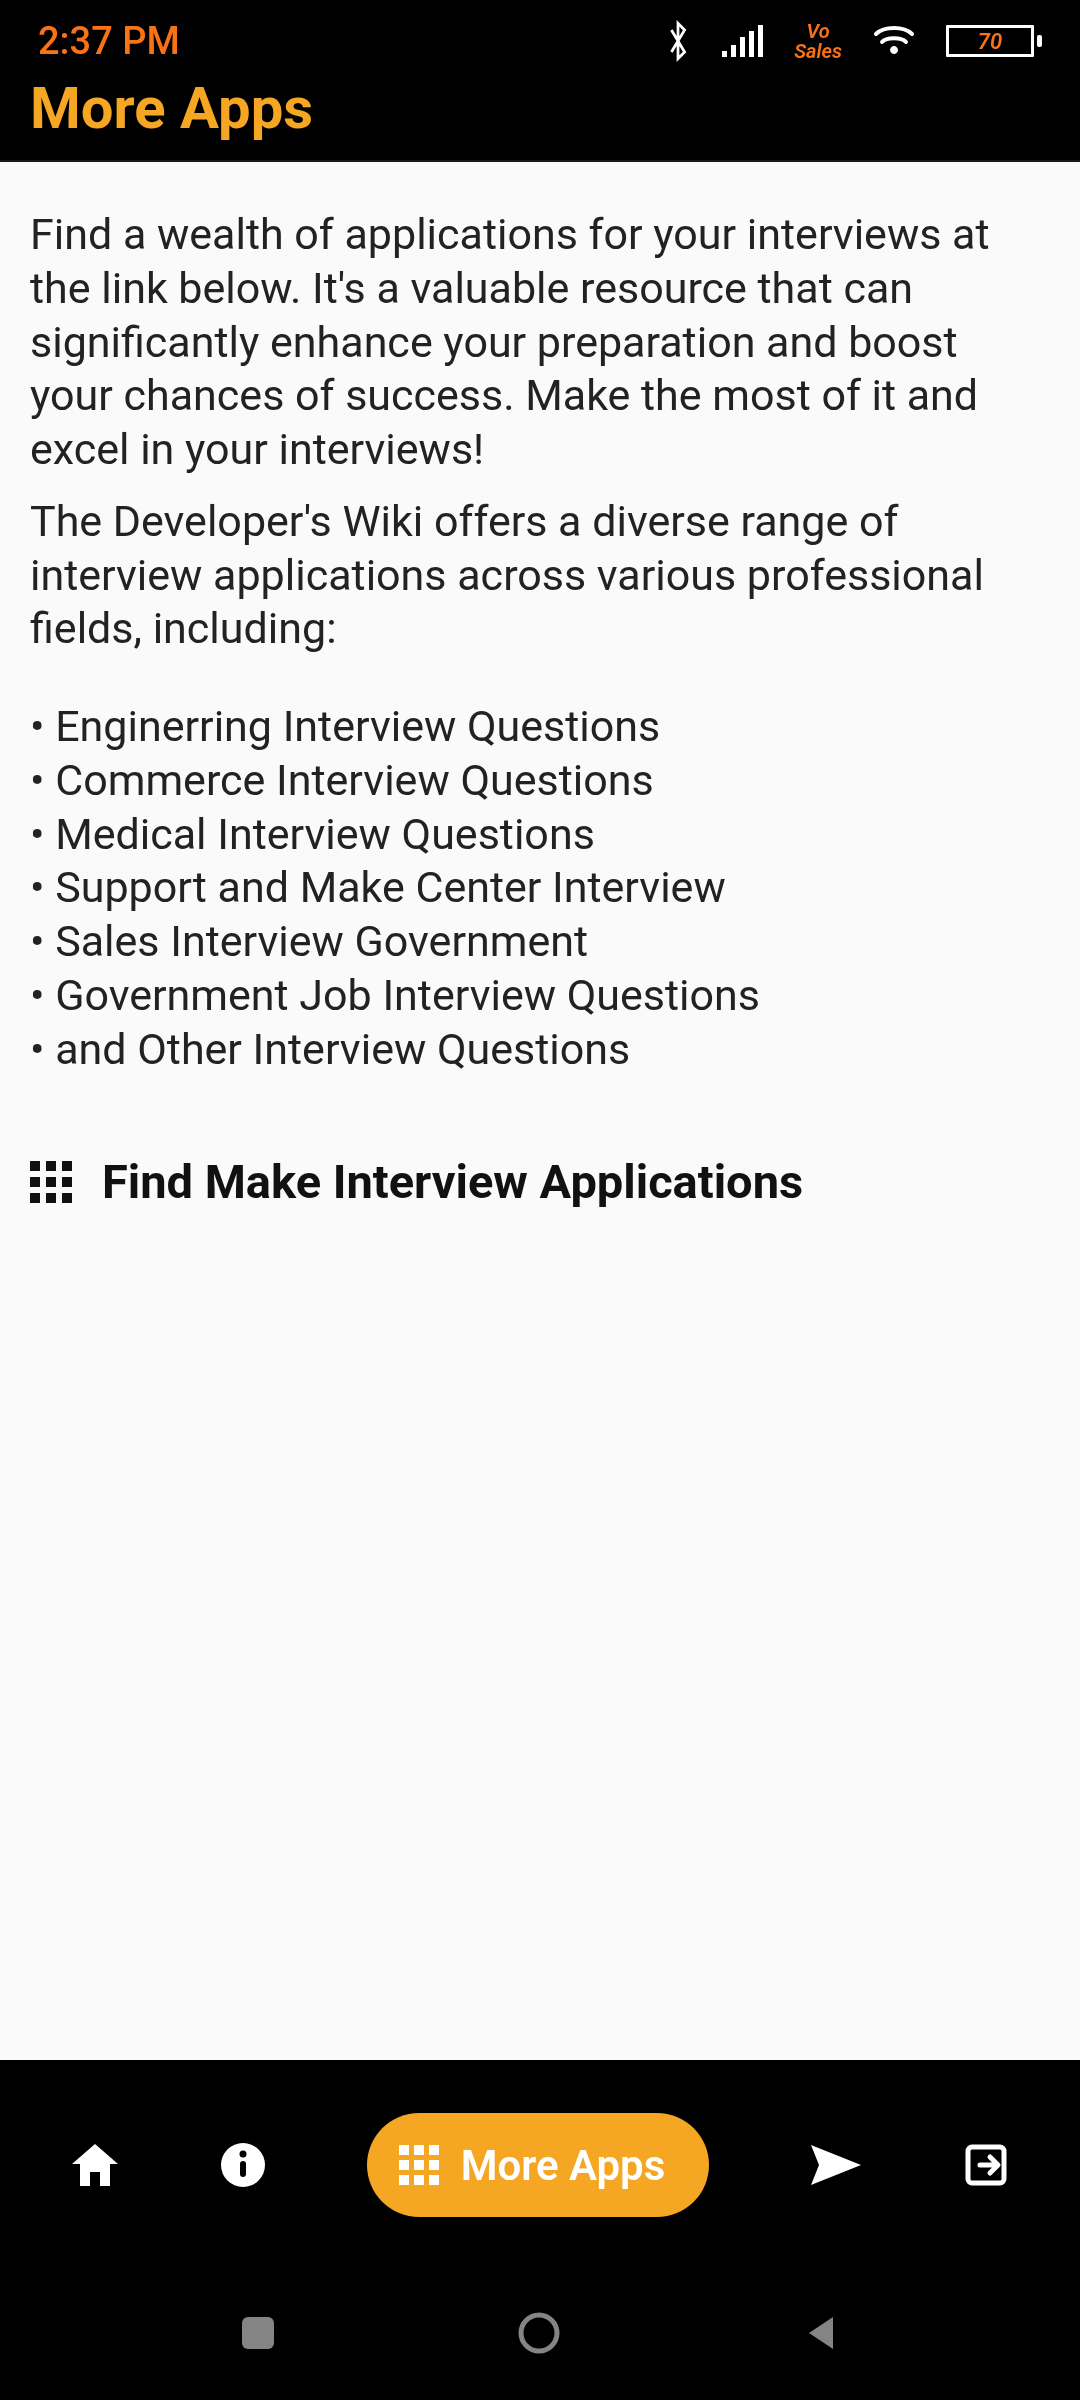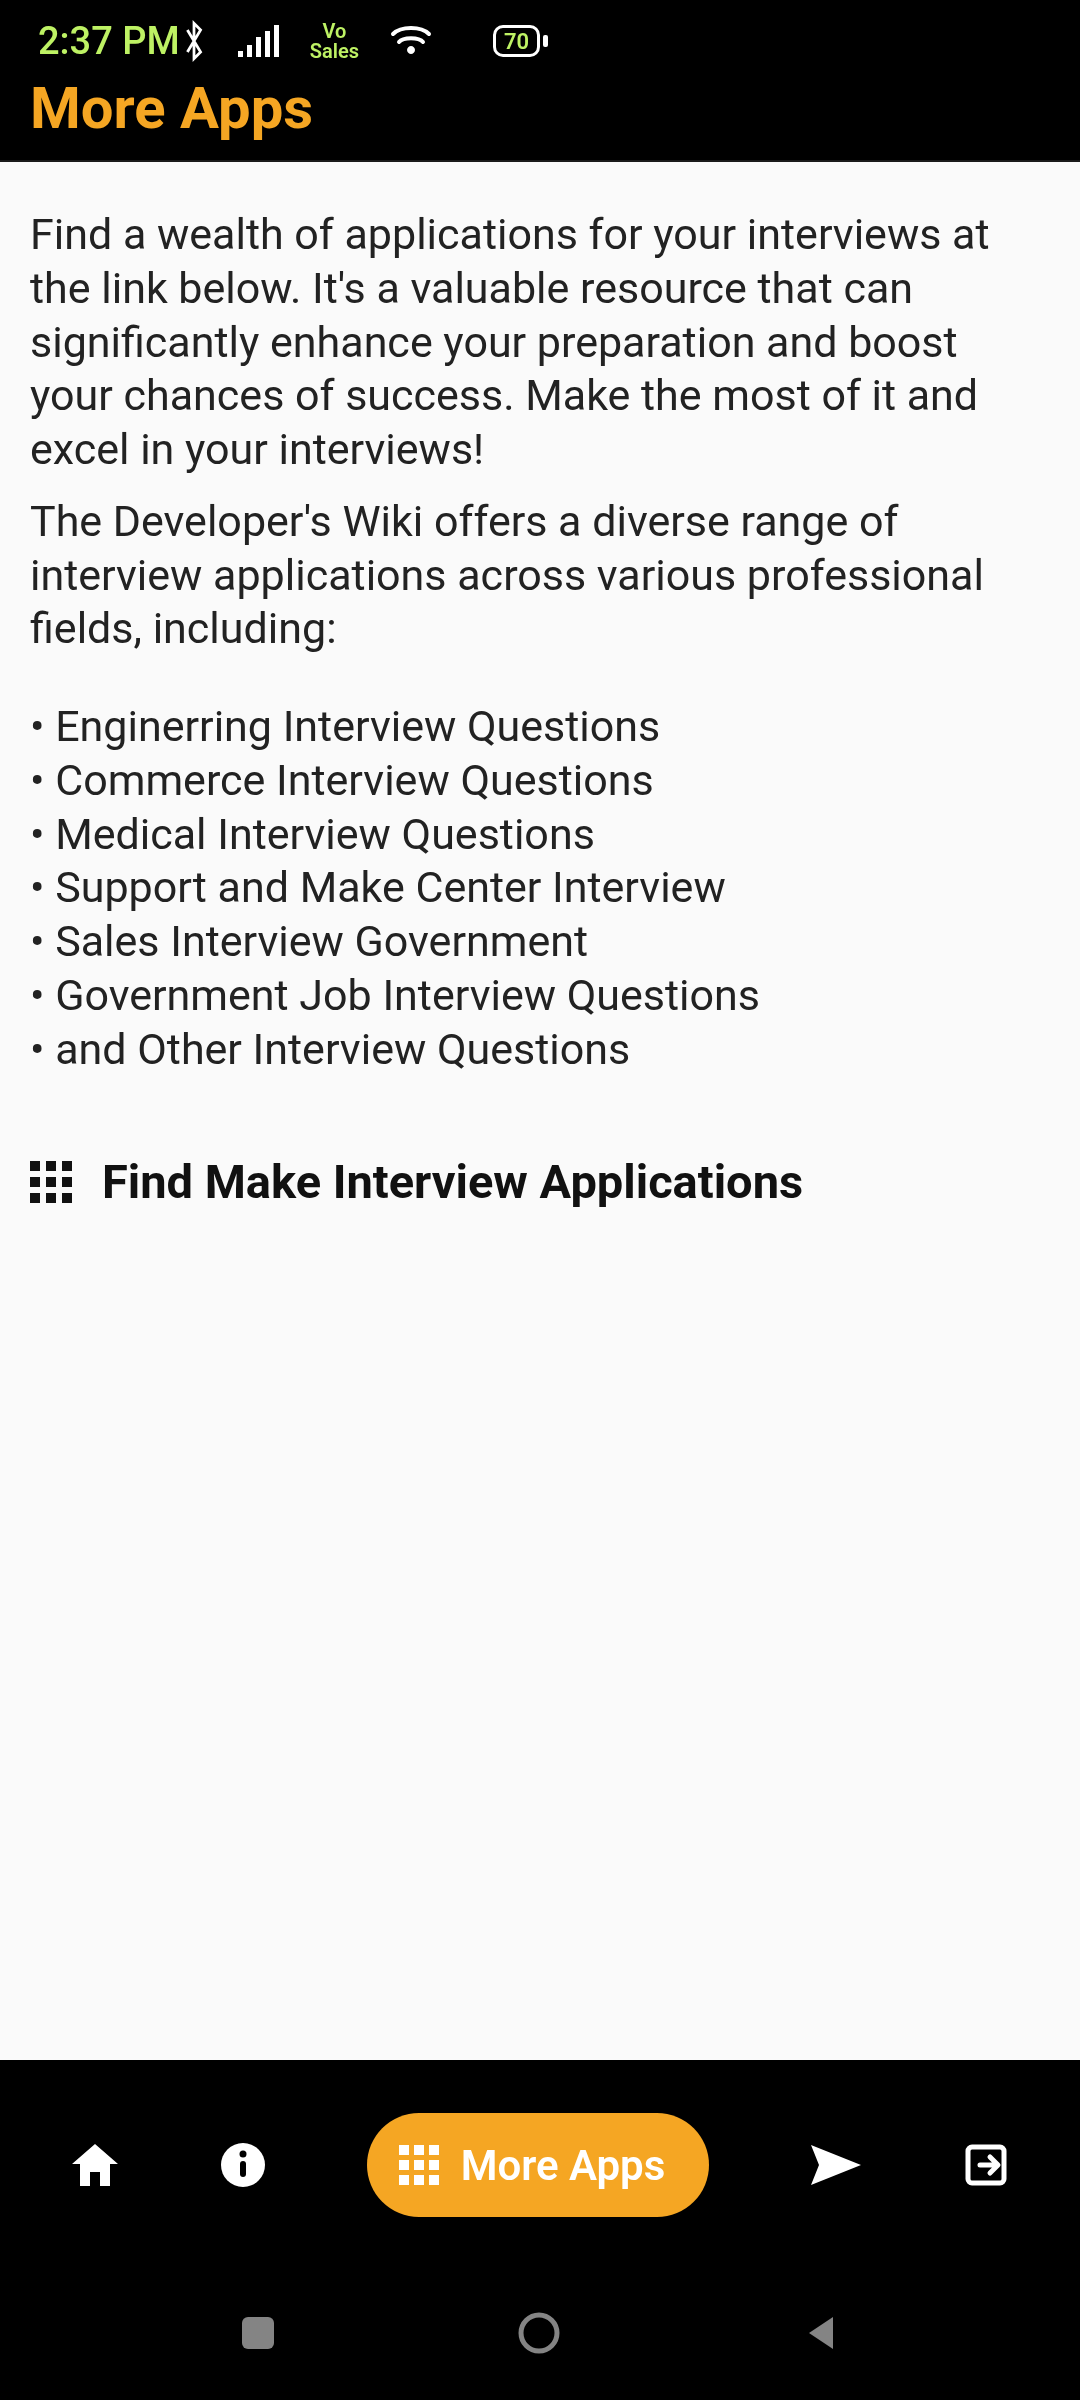--- a/index.html
+++ b/index.html
@@ -15,53 +15,54 @@
     height: 2400px;
     display: flex;
     flex-direction: column;
     background: #000;
   }
   
   .status-bar {
     height: 70px;
     display: flex;
     align-items: center;
+    justify-content: space-between;
     padding: 12px 38px 0 38px;
-    color: #bef264;
+    color: #f97316;
     font-size: 38px;
     font-weight: 500;
   }
   .status-right {
     display: flex;
     align-items: center;
     gap: 30px;
+    font-style: italic;
   }
   .status-right svg { display: block; }
   .vo-wifi {
     font-size: 20px;
     line-height: 20px;
     text-align: center;
     font-weight: 600;
   }
   .battery-wrap {
     display: flex;
     align-items: center;
   }
   .battery-box {
-    width: 47px;
+    width: 88px;
     height: 32px;
     border: 3px solid #fff;
-    border-radius: 10px;
+    border-radius: 1px;
     display: flex;
     align-items: center;
     justify-content: center;
     font-size: 22px;
     font-weight: 600;
     position: relative;
-    margin-left: 30px;
   }
   .battery-tip {
     width: 5px;
     height: 12px;
     background: #fff;
     margin-left: 3px;
     border-radius: 2px;
   }
   
   .app-bar {

